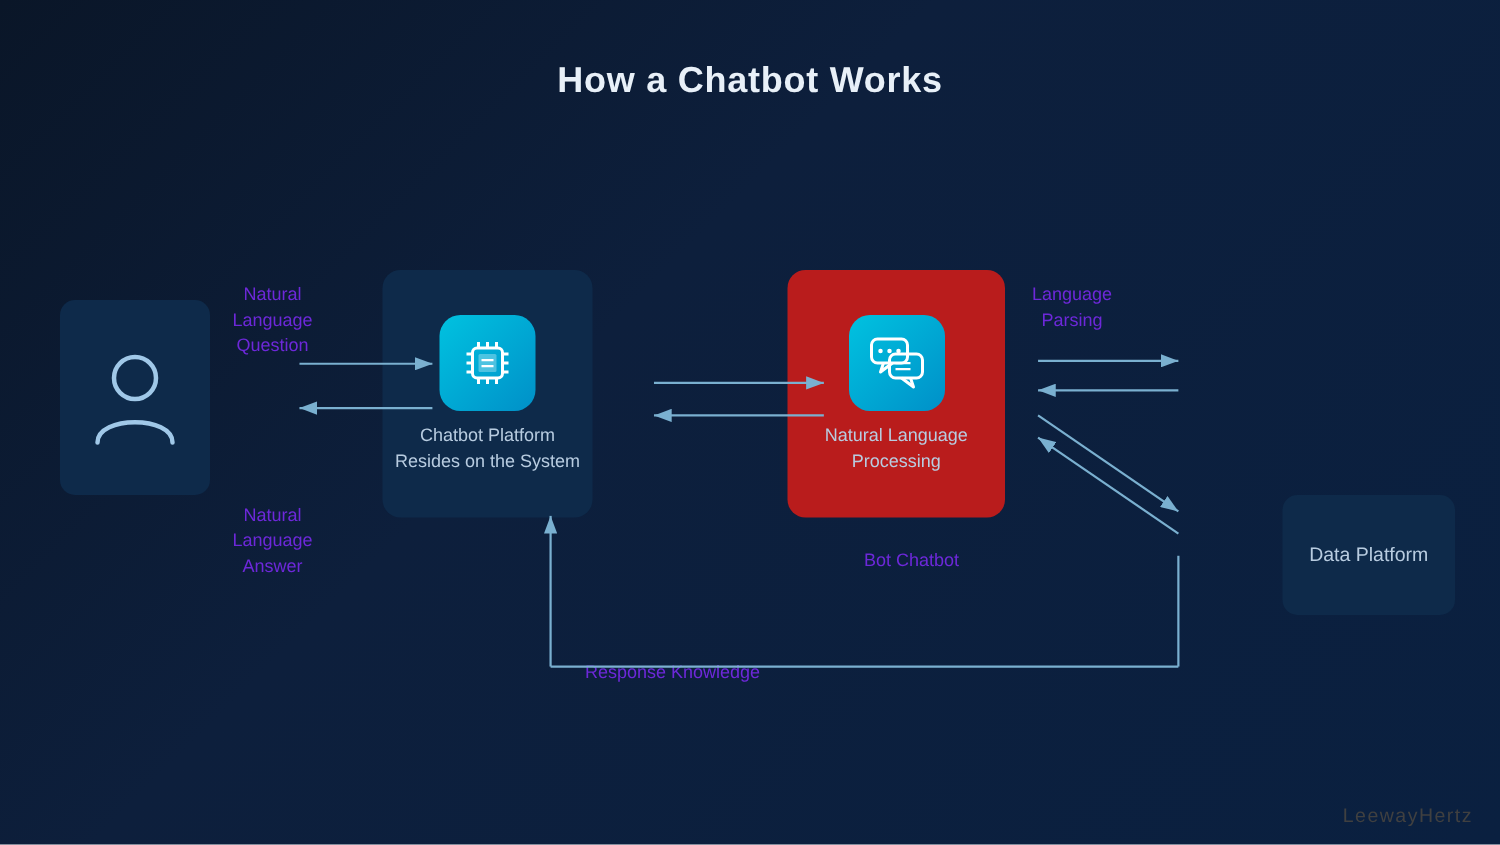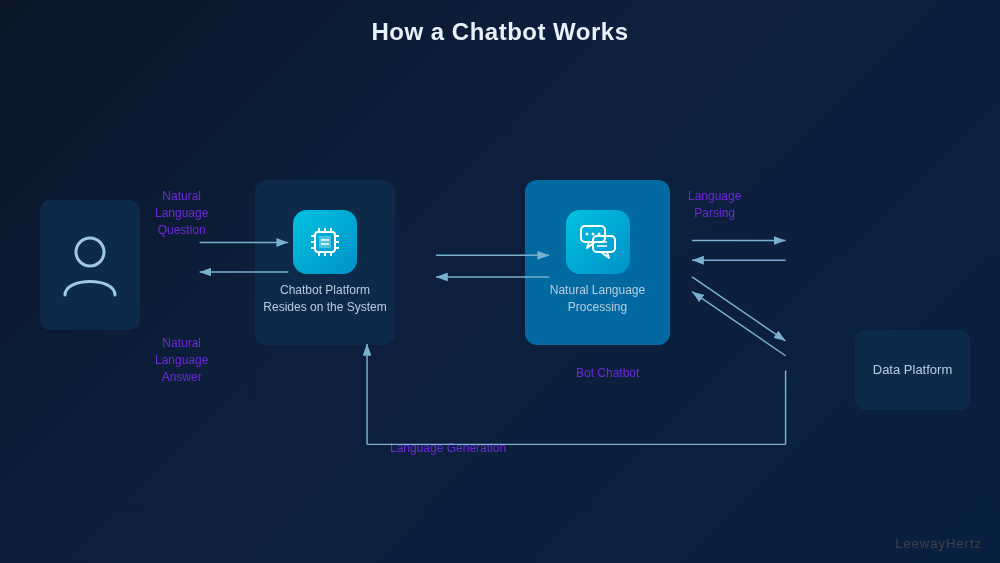--- a/index.html
+++ b/index.html
@@ -9,21 +9,21 @@
       height: 563px;
       background: linear-gradient(135deg, #0a1628 0%, #0d1f3c 40%, #0a2040 100%);
       font-family: 'Segoe UI', Arial, sans-serif;
       color: #c8d8e8;
       overflow: hidden;
       position: relative;
     }
 
     .title {
       text-align: center;
-      padding-top: 18px;
+      padding-top: 40px;
       font-size: 24px;
       font-weight: 700;
       color: #e8f0f8;
       letter-spacing: 0.5px;
     }
 
     .diagram {
       position: absolute;
       top: 80px;
       left: 0;
@@ -76,21 +76,21 @@
       justify-content: center;
     }
 
     
     .nlp-box {
       position: absolute;
       left: 525px;
       top: 100px;
       width: 145px;
       height: 165px;
-      background: #0369a1;
+      background: #b91c1c;
       border-radius: 12px;
       display: flex;
       flex-direction: column;
       align-items: center;
       justify-content: center;
       gap: 8px;
     }
 
     .nlp-icon-bg {
       width: 64px;
@@ -237,21 +237,21 @@
 
 
   <div class="ds-box">
     <div class="box-label-sm">Data Platform</div>
   </div>
 
   <div class="arrow-label" style="left: 155px; top: 108px;">Natural<br>Language<br>Question</div>
   <div class="arrow-label" style="left: 155px; top: 255px;">Natural<br>Language<br>Answer</div>
   <div class="arrow-label" style="left: 688px; top: 108px;">Language<br>Parsing</div>
   <div class="arrow-label" style="left: 576px; top: 285px;">Bot Chatbot</div>
-  <div class="arrow-label" style="left: 390px; top: 360px;">Language Generation</div>
+  <div class="arrow-label" style="left: 390px; top: 360px;">Response Knowledge</div>
 
   <svg class="arrows-svg" viewBox="0 0 920 460">
     <defs>
       <marker id="arrow" markerWidth="8" markerHeight="6" refX="8" refY="3" orient="auto">
         <polygon points="0 0, 8 3, 0 6" fill="#7ab0d0"></polygon>
       </marker>
       <marker id="arrow-left" markerWidth="8" markerHeight="6" refX="0" refY="3" orient="auto">
         <polygon points="8 0, 0 3, 8 6" fill="#7ab0d0"></polygon>
       </marker>
     </defs>

